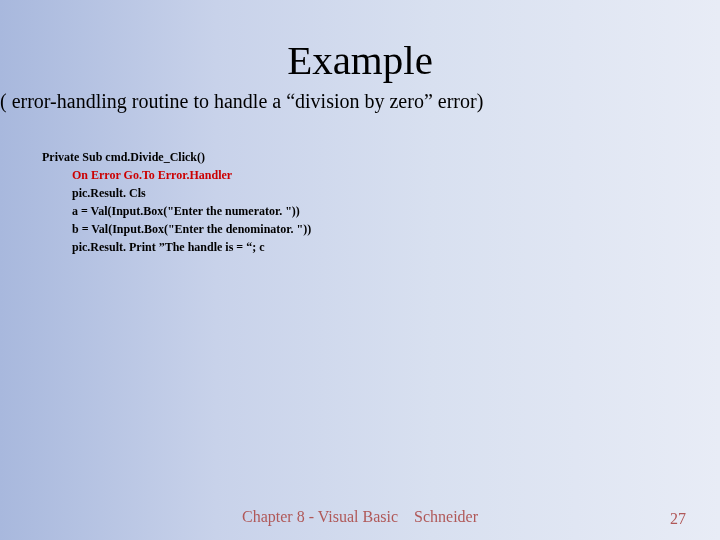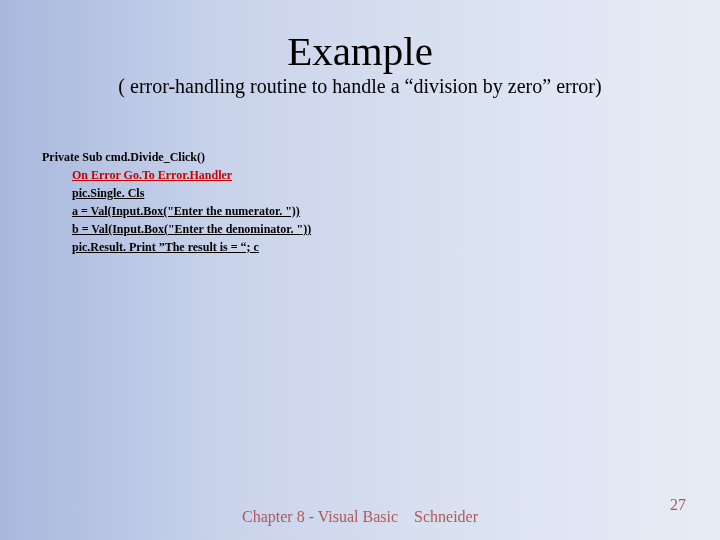--- a/index.html
+++ b/index.html
@@ -14,74 +14,73 @@
     width: 720px;
     height: 540px;
     background: linear-gradient(to right, #a8b8dd 0%, #c8d2ea 30%, #d8e0f0 60%, #e8ecf6 100%);
     position: relative;
     box-sizing: border-box;
   }
   .title {
     text-align: center;
     font-size: 41px;
     color: #000;
-    padding-top: 27px;
+    padding-top: 36px;
     font-weight: normal;
   }
   .subtitle {
-    text-align: center;
     font-size: 20px;
     color: #000;
+    margin-top: 6px;
   }
   .code-block {
     position: absolute;
     top: 148px;
     left: 42px;
     font-size: 12px;
     font-weight: bold;
     line-height: 1.5;
     color: #000;
   }
   .code-line-indent {
     padding-left: 30px;
-    text-decoration: underline;
   }
   .red {
     color: #cc0000;
   }
   .footer {
     position: absolute;
     bottom: 14px;
     left: 0;
     width: 100%;
     text-align: center;
     font-size: 16px;
     color: #b05858;
   }
   .page-num {
     position: absolute;
-    bottom: 26px;
+    bottom: 12px;
     right: 34px;
     font-size: 16px;
     color: #b05858;
   }
 </style>
 </head>
 <body>
 
 <div class="slide">
 
   <div class="title">Example</div>
   <div class="subtitle">( error-handling routine to handle a “division by zero” error)</div>
 
   <div class="code-block">
     <div>Private Sub cmd.Divide_Click()</div>
     <div class="code-line-indent red">On Error Go.To Error.Handler</div>
-    <div class="code-line-indent">pic.Single. Cls</div>
+    <div class="code-line-indent">pic.Result. Cls</div>
     <div class="code-line-indent">a = Val(Input.Box("Enter the numerator. "))</div>
     <div class="code-line-indent">b = Val(Input.Box("Enter the denominator. "))</div>
-    <div class="code-line-indent">pic.Result. Print ”The result is = “; c</div>
+    <div class="code-line-indent">pic.Result. Print ”The handle is = “; c</div>
   </div>
 
   <div class="footer">Chapter 8 - Visual Basic&nbsp;&nbsp;&nbsp;&nbsp;Schneider</div>
   <div class="page-num">27</div>
 
 </div>
 
 </body></html>

